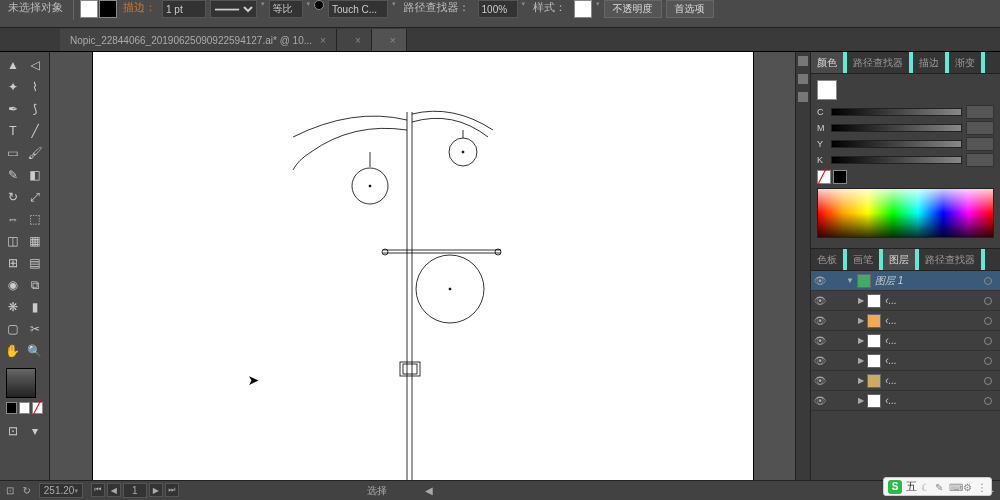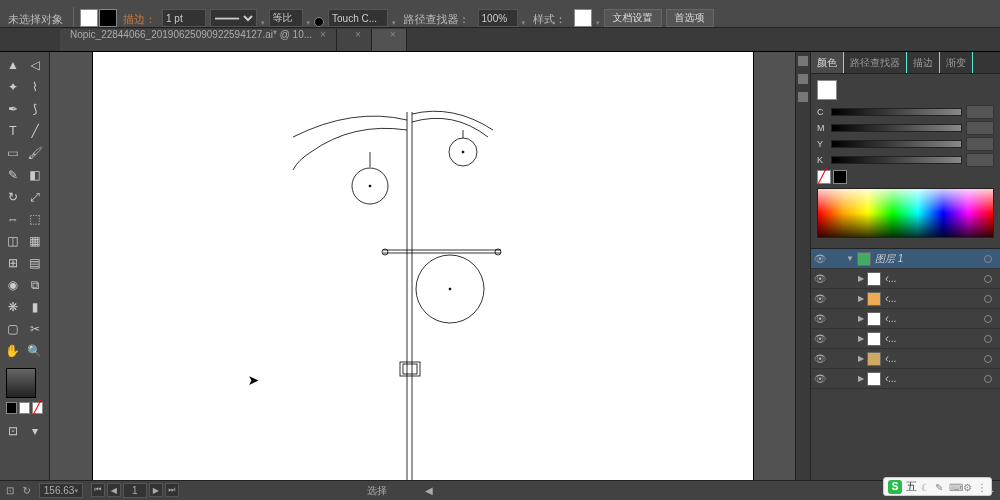--- a/index.html
+++ b/index.html
@@ -1,44 +1,44 @@
 <!DOCTYPE html>
 <html><head>
 <meta charset="utf-8">
 <style>
 * { margin: 0; padding: 0; box-sizing: border-box; font-family: "Microsoft YaHei", sans-serif; }
 body { background: #323232; width: 1000px; height: 500px; overflow: hidden; color: #ccc; font-size: 11px; }
-.topbar { height: 28px; background: #4a4a4a; display: flex; align-items: flex-end; padding: 0 4px; gap: 4px; border-bottom: 1px solid #222; }
+.topbar { height: 28px; background: #4a4a4a; display: flex; align-items: flex-start; padding: 0 4px; gap: 4px; border-bottom: 1px solid #222; }
 .topbar .label { color: #bbb; padding: 0 4px; }
 .topbar .swatch { width: 18px; height: 18px; border: 1px solid #888; display: inline-block; }
 .topbar .dual-swatch { display: flex; gap: 1px; }
 .topbar .stroke-label { color: #c77a3a; padding: 0 2px; }
 .topbar input { background: #333; border: 1px solid #555; color: #ccc; height: 18px; width: 44px; font-size: 10px; padding: 0 3px; }
 .topbar select { background: #333; border: 1px solid #555; color: #ccc; height: 18px; font-size: 10px; }
 .topbar .btn { background: #555; border: 1px solid #666; padding: 1px 8px; color: #ddd; font-size: 10px; }
 .topbar .sep { width: 1px; height: 20px; background: #666; margin: 0 2px; }
 .tabsbar { height: 24px; background: #3a3a3a; display: flex; align-items: flex-end; padding-left: 60px; border-bottom: 1px solid #000; }
-.tab { height: 22px; padding: 0 10px; display: flex; font-size: 10px; color: #aaa; background: #444; border-right: 1px solid #222; position: relative; }
+.tab { height: 22px; padding: 0 10px; display: flex; align-items: center; font-size: 10px; color: #aaa; background: #444; border-right: 1px solid #222; position: relative; }
 .tab.active { background: #525252; color: #ddd; }
 .tab .close { margin-left: 8px; color: #888; font-size: 10px; }
 .main { display: flex; height: calc(100% - 52px - 20px); }
 .toolbox { width: 50px; background: #4a4a4a; border-right: 1px solid #222; display: flex; flex-direction: column; padding: 2px; }
 .toolrow { display: flex; height: 22px; }
 .tool { width: 22px; height: 22px; display: flex; align-items: center; justify-content: center; color: #ccc; font-size: 12px; }
 .fillstroke { padding: 6px 4px; }
 .fillstroke .big { width: 30px; height: 30px; background: linear-gradient(#666,#222); border: 1px solid #000; margin-bottom: 4px; }
 .fillstroke .small-row { display: flex; gap: 2px; }
 .fillstroke .sm { width: 12px; height: 12px; border: 1px solid #888; }
 .canvas-area { flex: 1; background: #525252; position: relative; display: flex; }
 .canvas-scroll { flex: 1; overflow: hidden; display: flex; align-items: flex-start; justify-content: center; padding-top: 0; }
 .artboard { width: 660px; height: 468px; background: #fff; margin-top: 0; box-shadow: 0 0 0 1px #000; position: relative; }
 .cursor { position: absolute; left: 155px; top: 320px; font-size: 14px; color: #000; }
 .panels { width: 190px; background: #3f3f3f; border-left: 1px solid #222; display: flex; flex-direction: column; }
 .panel-tabs { height: 22px; display: flex; background: #353535; border-bottom: 1px solid #222; }
-.ptab { padding: 0 6px; display: flex; align-items: center; font-size: 10px; color: #999; border-right: 1px solid #5eead4; }
+.ptab { padding: 0 6px; display: flex; align-items: center; font-size: 10px; color: #999; border-right: 4px solid #5eead4; }
 .ptab.active { background: #4a4a4a; color: #ddd; }
 .color-panel { padding: 6px; }
 .cmyk-row { display: flex; align-items: center; height: 16px; gap: 4px; }
 .cmyk-row .ch { width: 10px; font-size: 9px; }
 .cmyk-row .slider { flex: 1; height: 8px; background: linear-gradient(to right,#000,#888); border: 1px solid #222; }
 .cmyk-row .val { width: 28px; height: 14px; background: #555; border: 1px solid #333; }
 .fillstroke-mini { display: flex; gap: 2px; margin-bottom: 4px; }
 .fillstroke-mini .box { width: 20px; height: 20px; border: 1px solid #888; }
 .spectrum { height: 50px; background: linear-gradient(to right, red, orange, yellow, lime, cyan, blue, magenta, red); margin: 4px 0; border: 1px solid #222; position: relative; }
 .spectrum::before { content: ''; position: absolute; inset: 0; background: linear-gradient(to bottom, rgba(255,255,255,0.8), transparent 50%, rgba(0,0,0,0.8)); }
@@ -85,21 +85,21 @@
   <span class="small-arrow">▾</span>
   <span class="swatch" style="background:#000;border-radius:50%;width:10px;height:10px"></span>
   <input style="width: 60px;" value="Touch C...">
   <span class="small-arrow">▾</span>
   <span class="label">路径查找器：</span>
   <input style="width: 40px;" value="100%">
   <span class="small-arrow">▾</span>
   <span class="label">样式：</span>
   <span class="swatch" style="background:#fff"></span>
   <span class="small-arrow">▾</span>
-  <button class="btn">文档设置</button>
+  <button class="btn">不透明度</button>
   <button class="btn">首选项</button>
 </div>
 
 <div class="tabsbar">
   <div class="tab">
       <span>Nopic_22844066_20190625090922594127.ai* @ 10...</span>
       <span class="close">×</span>
     </div>
   <div class="tab">
       <span class="close">×</span>
@@ -264,20 +264,26 @@
       <div class="bw-row">
         <div class="sw" style="background:#fff;position:relative">
             <span style="position:absolute;inset:0;color:red;font-size:14px;line-height:10px">╱</span>
           </div>
         <div class="sw" style="background:#000"></div>
       </div>
       <div class="spectrum"></div>
     </div>
 
     <div class="layers-panel">
+      <div class="panel-tabs">
+        <div class="ptab">色板</div>
+        <div class="ptab">画笔</div>
+        <div class="ptab active">图层</div>
+        <div class="ptab">路径查找器</div>
+      </div>
       <div class="layer-row sel">
         <span class="eye">👁</span>
           <span class="lock"></span>
         <span class="tri">▼</span>
         <div class="thumb" style="background:#4a6"></div>
         <span class="name">图层 1</span>
         <span class="dot"></span>
       </div>
       <div class="layer-row">
           <span class="eye">👁</span>
@@ -334,21 +340,21 @@
           <span class="dot"></span>
         </div>
     </div>
   </div>
 </div>
 
 <div class="statusbar">
   <span>⊡</span>
   <span>↻</span>
   <div class="zoom">
-      <span>156.63</span>
+      <span>251.20</span>
       <span class="small-arrow">▾</span>
     </div>
   <div class="nav">
     <div class="navbtn">⏮</div>
     <div class="navbtn">◀</div>
     <div class="zoom" style="width:24px;justify-content:center">1</div>
     <div class="navbtn">▶</div>
     <div class="navbtn">⏭</div>
   </div>
   <span style="margin-left:180px">选择</span>

